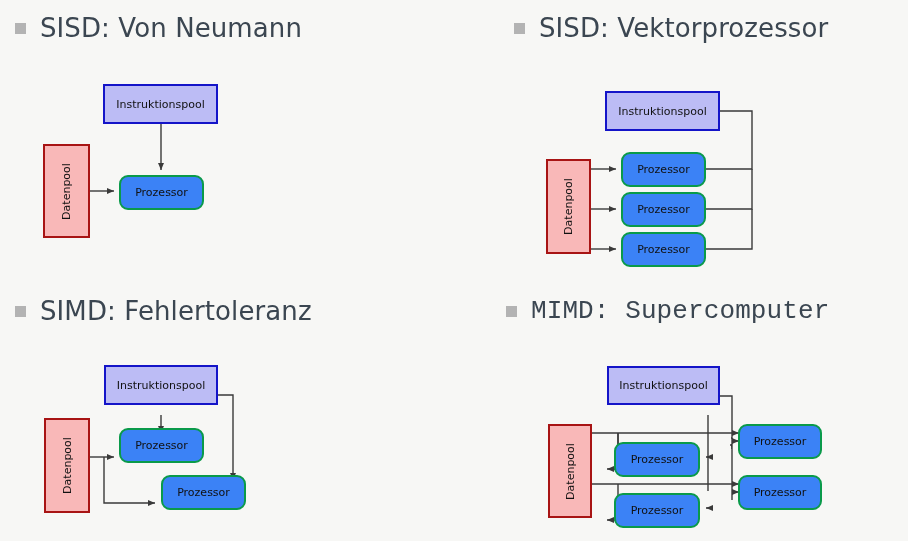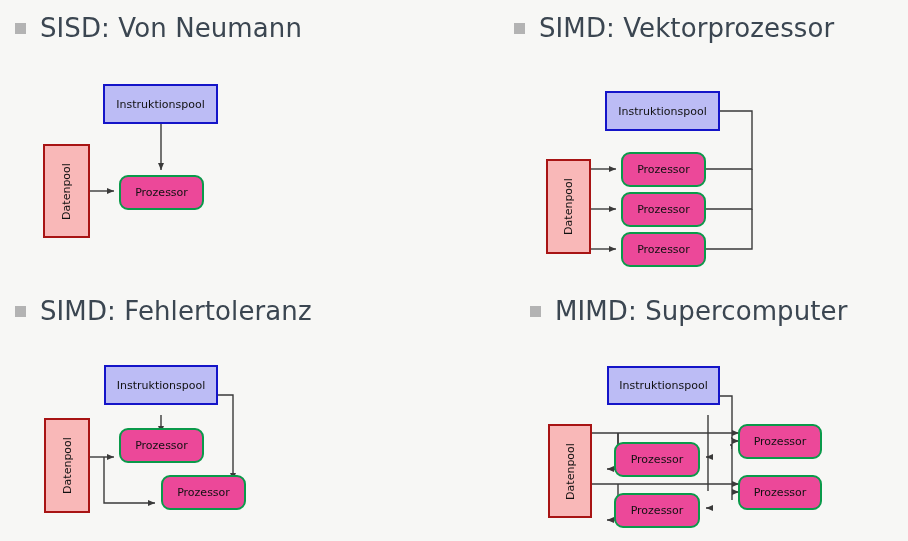--- a/index.html
+++ b/index.html
@@ -18,21 +18,21 @@
   #quad-sisd{left:0;top:0;width:454px;height:280px;padding-left:12px;}
   #quad-simd{left:454px;top:0;width:454px;height:280px;}
   #quad-misd{left:0;top:280px;width:454px;height:261px;}
   #quad-mimd{left:454px;top:280px;width:454px;height:261px;}
 
   
   .heading{position:absolute;display:flex;align-items:center;gap:14px;}
   #quad-sisd .heading{left:15px;top:15px;}
   #quad-simd .heading{left:60px;top:15px;}
   #quad-misd .heading{left:15px;top:18px;}
-  #quad-mimd .heading{left:76px;top:18px;}
+  #quad-mimd .heading{left:52px;top:18px;font-family:Liberation Mono, monospace;}
   .bullet{
     width:11px;height:11px;background:#b3b3b3;display:inline-block;
     flex:0 0 auto;
   }
   .heading-text{
     font-size:26px;
     color:#3b4651;
     letter-spacing:0.1px;
     white-space:nowrap;
     line-height:1;
@@ -50,21 +50,21 @@
     color:#111;
     z-index:3;
     white-space:nowrap;
   }
   .node-instr{
     background:#bcbcf5;
     border:2.5px solid #1414c8;
     border-radius:0;
   }
   .node-proc{
-    background:#ec4899;
+    background:#3b82f6;
     border:2.5px solid #0a9a4a;
     border-radius:9px;
   }
   .node-data{
     background:#f9b8b8;
     border:2.5px solid #a81414;
     border-radius:0;
   }
   .node-data .label{
     transform:rotate(-90deg);
@@ -110,21 +110,21 @@
 
       <div class="node node-proc" style="left:119px;top:175px;width:85px;height:35px;">
         <span class="label">Prozessor</span>
       </div>
     </div>
   </div>
 
   <div class="quad" id="quad-simd">
     <div class="heading">
       <span class="bullet"></span>
-      <span class="heading-text">SIMD: Vektorprozessor</span>
+      <span class="heading-text">SISD: Vektorprozessor</span>
     </div>
 
     <div class="diagram">
       <svg class="wires" viewBox="0 0 454 281" width="454" height="281">
         <defs>
           <marker id="ah-simd" markerWidth="8" markerHeight="8" refX="7" refY="3" orient="auto" markerUnits="userSpaceOnUse">
             <path d="M0,0 L7,3 L0,6 z" fill="#3a3a3a"></path>
           </marker>
         </defs>
 

